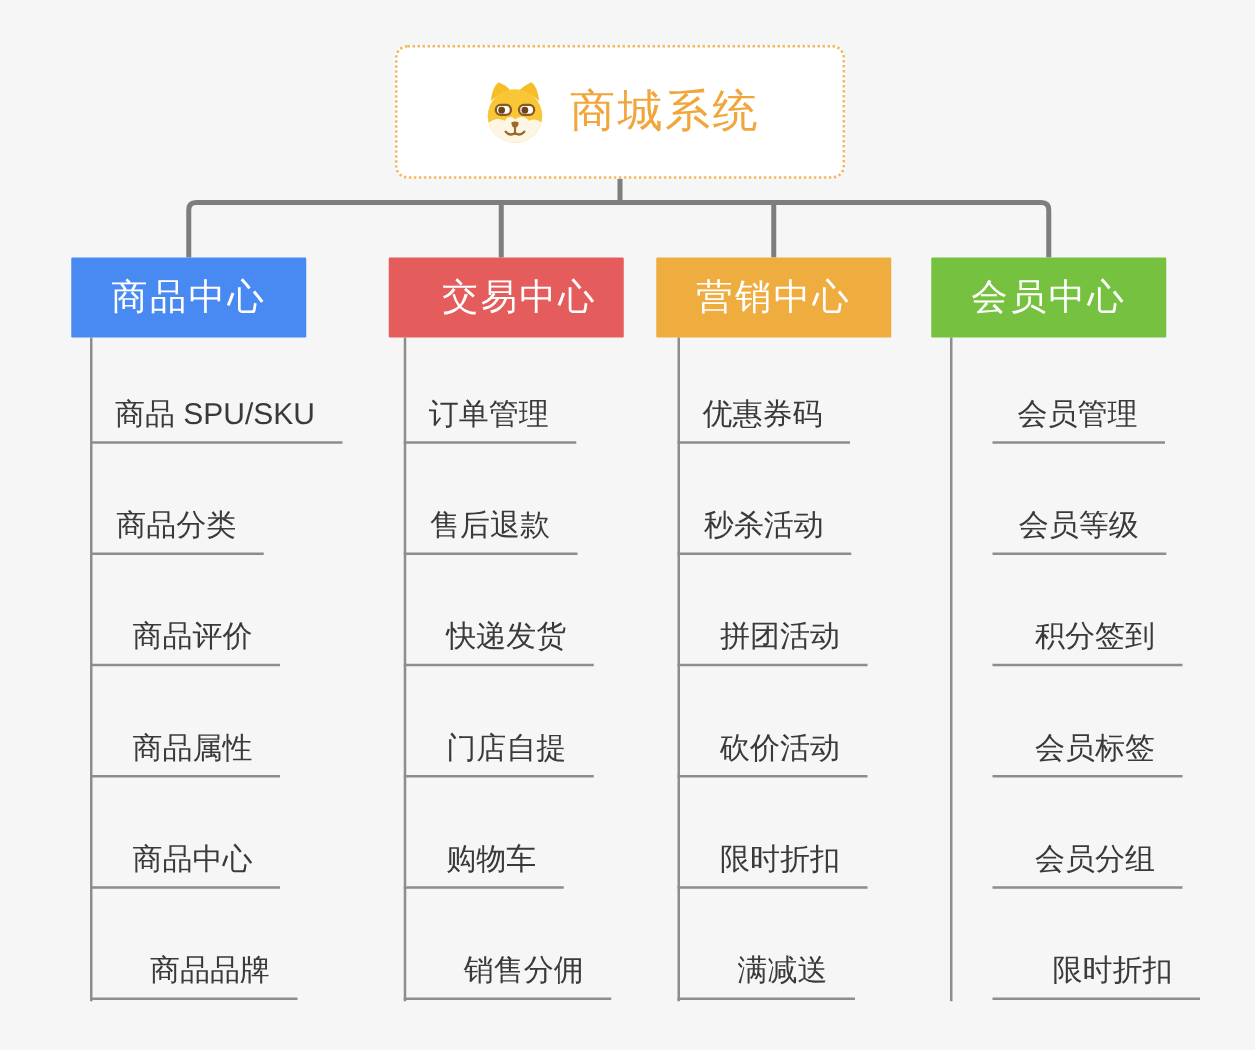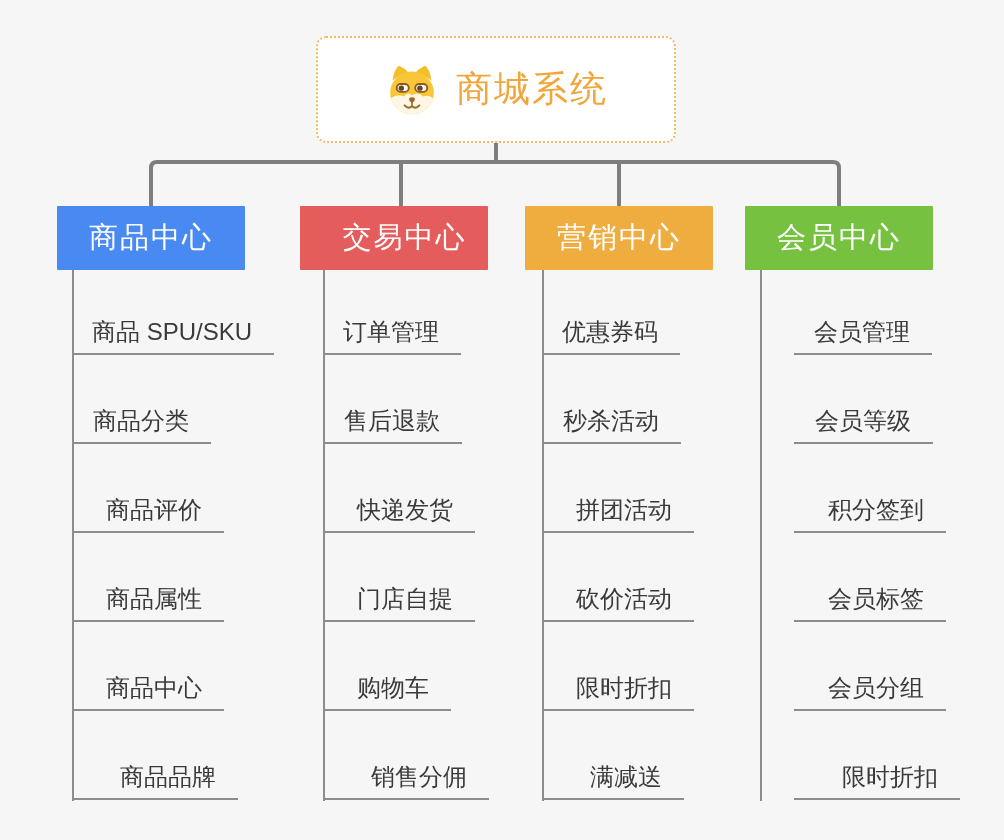--- a/index.html
+++ b/index.html
@@ -55,21 +55,21 @@
     display: flex;
     align-items: center;
     justify-content: center;
     color: #ffffff;
     font-size: 29px;
     letter-spacing: 2px;
     white-space: nowrap;
     cursor: default;
   }
   .b0 { left: 57px; }
-  .b1 { left: 300px; padding-left: 21px; }
+  .b1 { left: 311px; padding-left: 21px; }
   .b2 { left: 525px; }
   .b3 { left: 745px; }
   .spine {
     position: absolute;
     top: 270px;
     width: 2px;
     height: 531px;
     background: var(--underline, #8d8d8d);
   }
   .s0 { left: 72px; }

